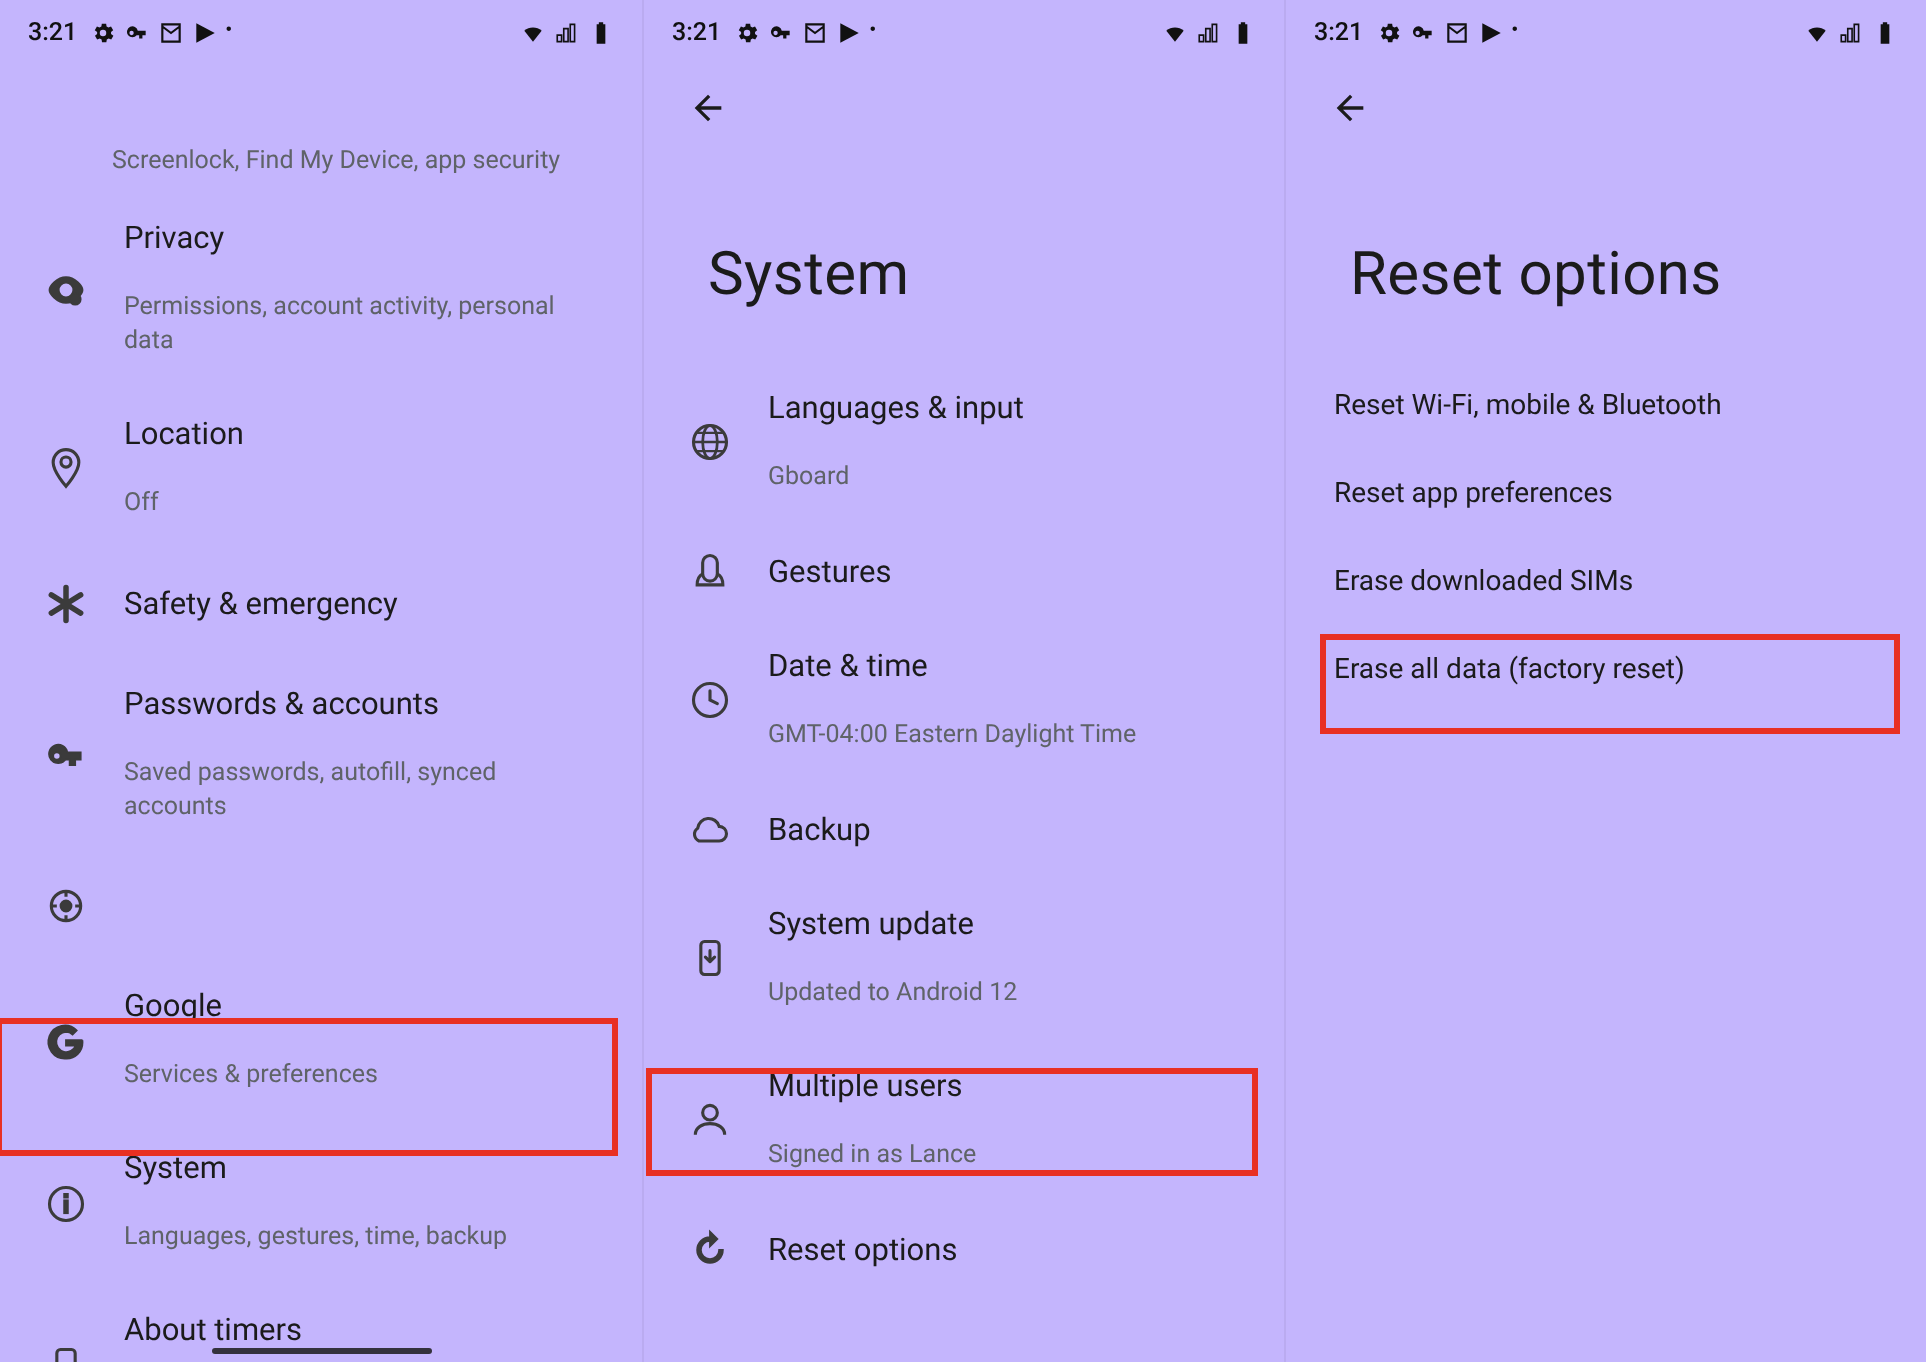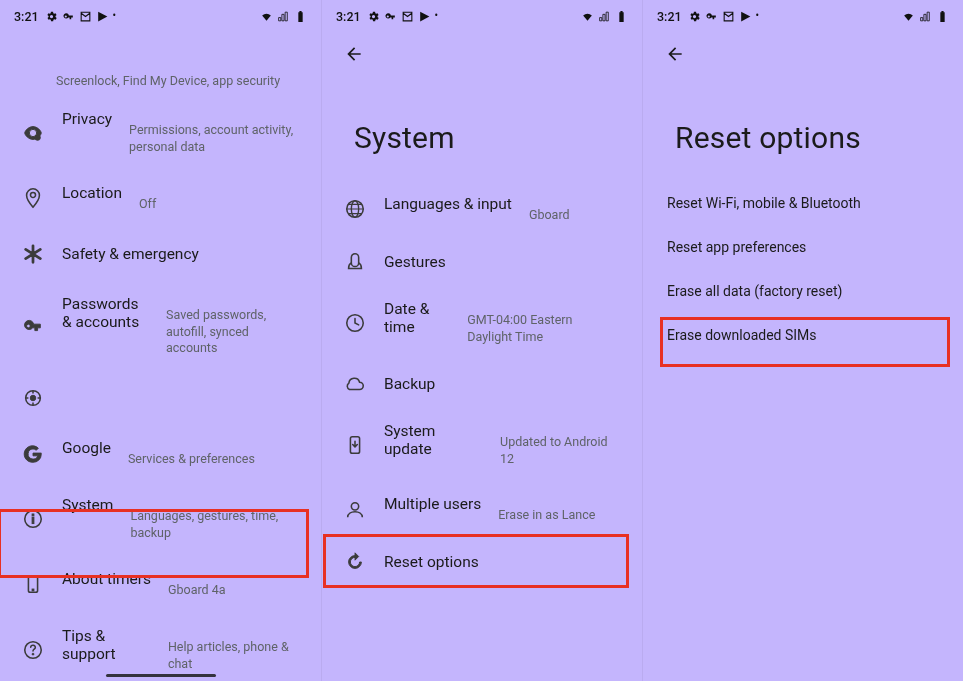--- a/index.html
+++ b/index.html
@@ -35,21 +35,21 @@
   .row {
     display:flex; align-items:center; gap:16px; padding:14px 8px 14px 20px;
     cursor:pointer; position:relative;
   }
   .row.tight { padding:11px 8px 11px 20px; }
   .row .icon {
     width:26px; min-width:26px; height:26px; display:flex; align-items:center; justify-content:center;
     color:#3b3b3b;
   }
   .row .icon svg { width:22px; height:22px; fill:#3b3b3b; stroke:#3b3b3b; }
-  .row .text { display:flex; flex-direction:row; gap:17px; min-width:0; }
+  .row .text { display:flex; flex-direction:column; gap:6px; min-width:0; }
   .row .title { font-size:15.5px; color:#1b1b1b; font-weight:400; }
   .row .sub { font-size:12.5px; color:#5f6368; line-height:1.35;margin-top:12px; }
   
   .cut { color:#5f6368; font-size:12.5px; padding:4px 20px 8px 56px;margin-top:43px; }
   
   .hl { position:absolute; border:3px solid #e83023; pointer-events:none; }
   
   .plainlist { padding:0 22px 0 24px; }
   .prow { padding:14px 0; font-size:14px; color:#1b1b1b; cursor:pointer; }
   
@@ -405,21 +405,21 @@
         </span>
       </div>
       <div class="row">
         <span class="icon">
           <svg viewBox="0 0 24 24">
             <use href="#i-users"></use>
           </svg>
         </span>
         <span class="text">
           <span class="title">Multiple users</span>
-          <span class="sub">Erase in as Lance</span>
+          <span class="sub">Signed in as Lance</span>
         </span>
       </div>
       <div class="row tight">
         <span class="icon">
           <svg viewBox="0 0 24 24">
             <use href="#i-restore"></use>
           </svg>
         </span>
         <span class="text">
           <span class="title">Reset options</span>
@@ -479,17 +479,17 @@
     <div class="back-btn">
         <svg viewBox="0 0 24 24">
           <use href="#i-back"></use>
         </svg>
       </div>
   </div>
   <div class="page-title">Reset options</div>
   <div class="plainlist" id="p3list">
       <div class="prow">Reset Wi-Fi, mobile &amp; Bluetooth</div>
       <div class="prow">Reset app preferences</div>
+      <div class="prow">Erase downloaded SIMs</div>
       <div class="prow">Erase all data (factory reset)</div>
-      <div class="prow">Erase downloaded SIMs</div>
     </div>
   <div class="hl" id="p3hl" style="left: 17px; top: 317px; width: 290px; height: 50px;"></div>
 </div>
 
 </body></html>

